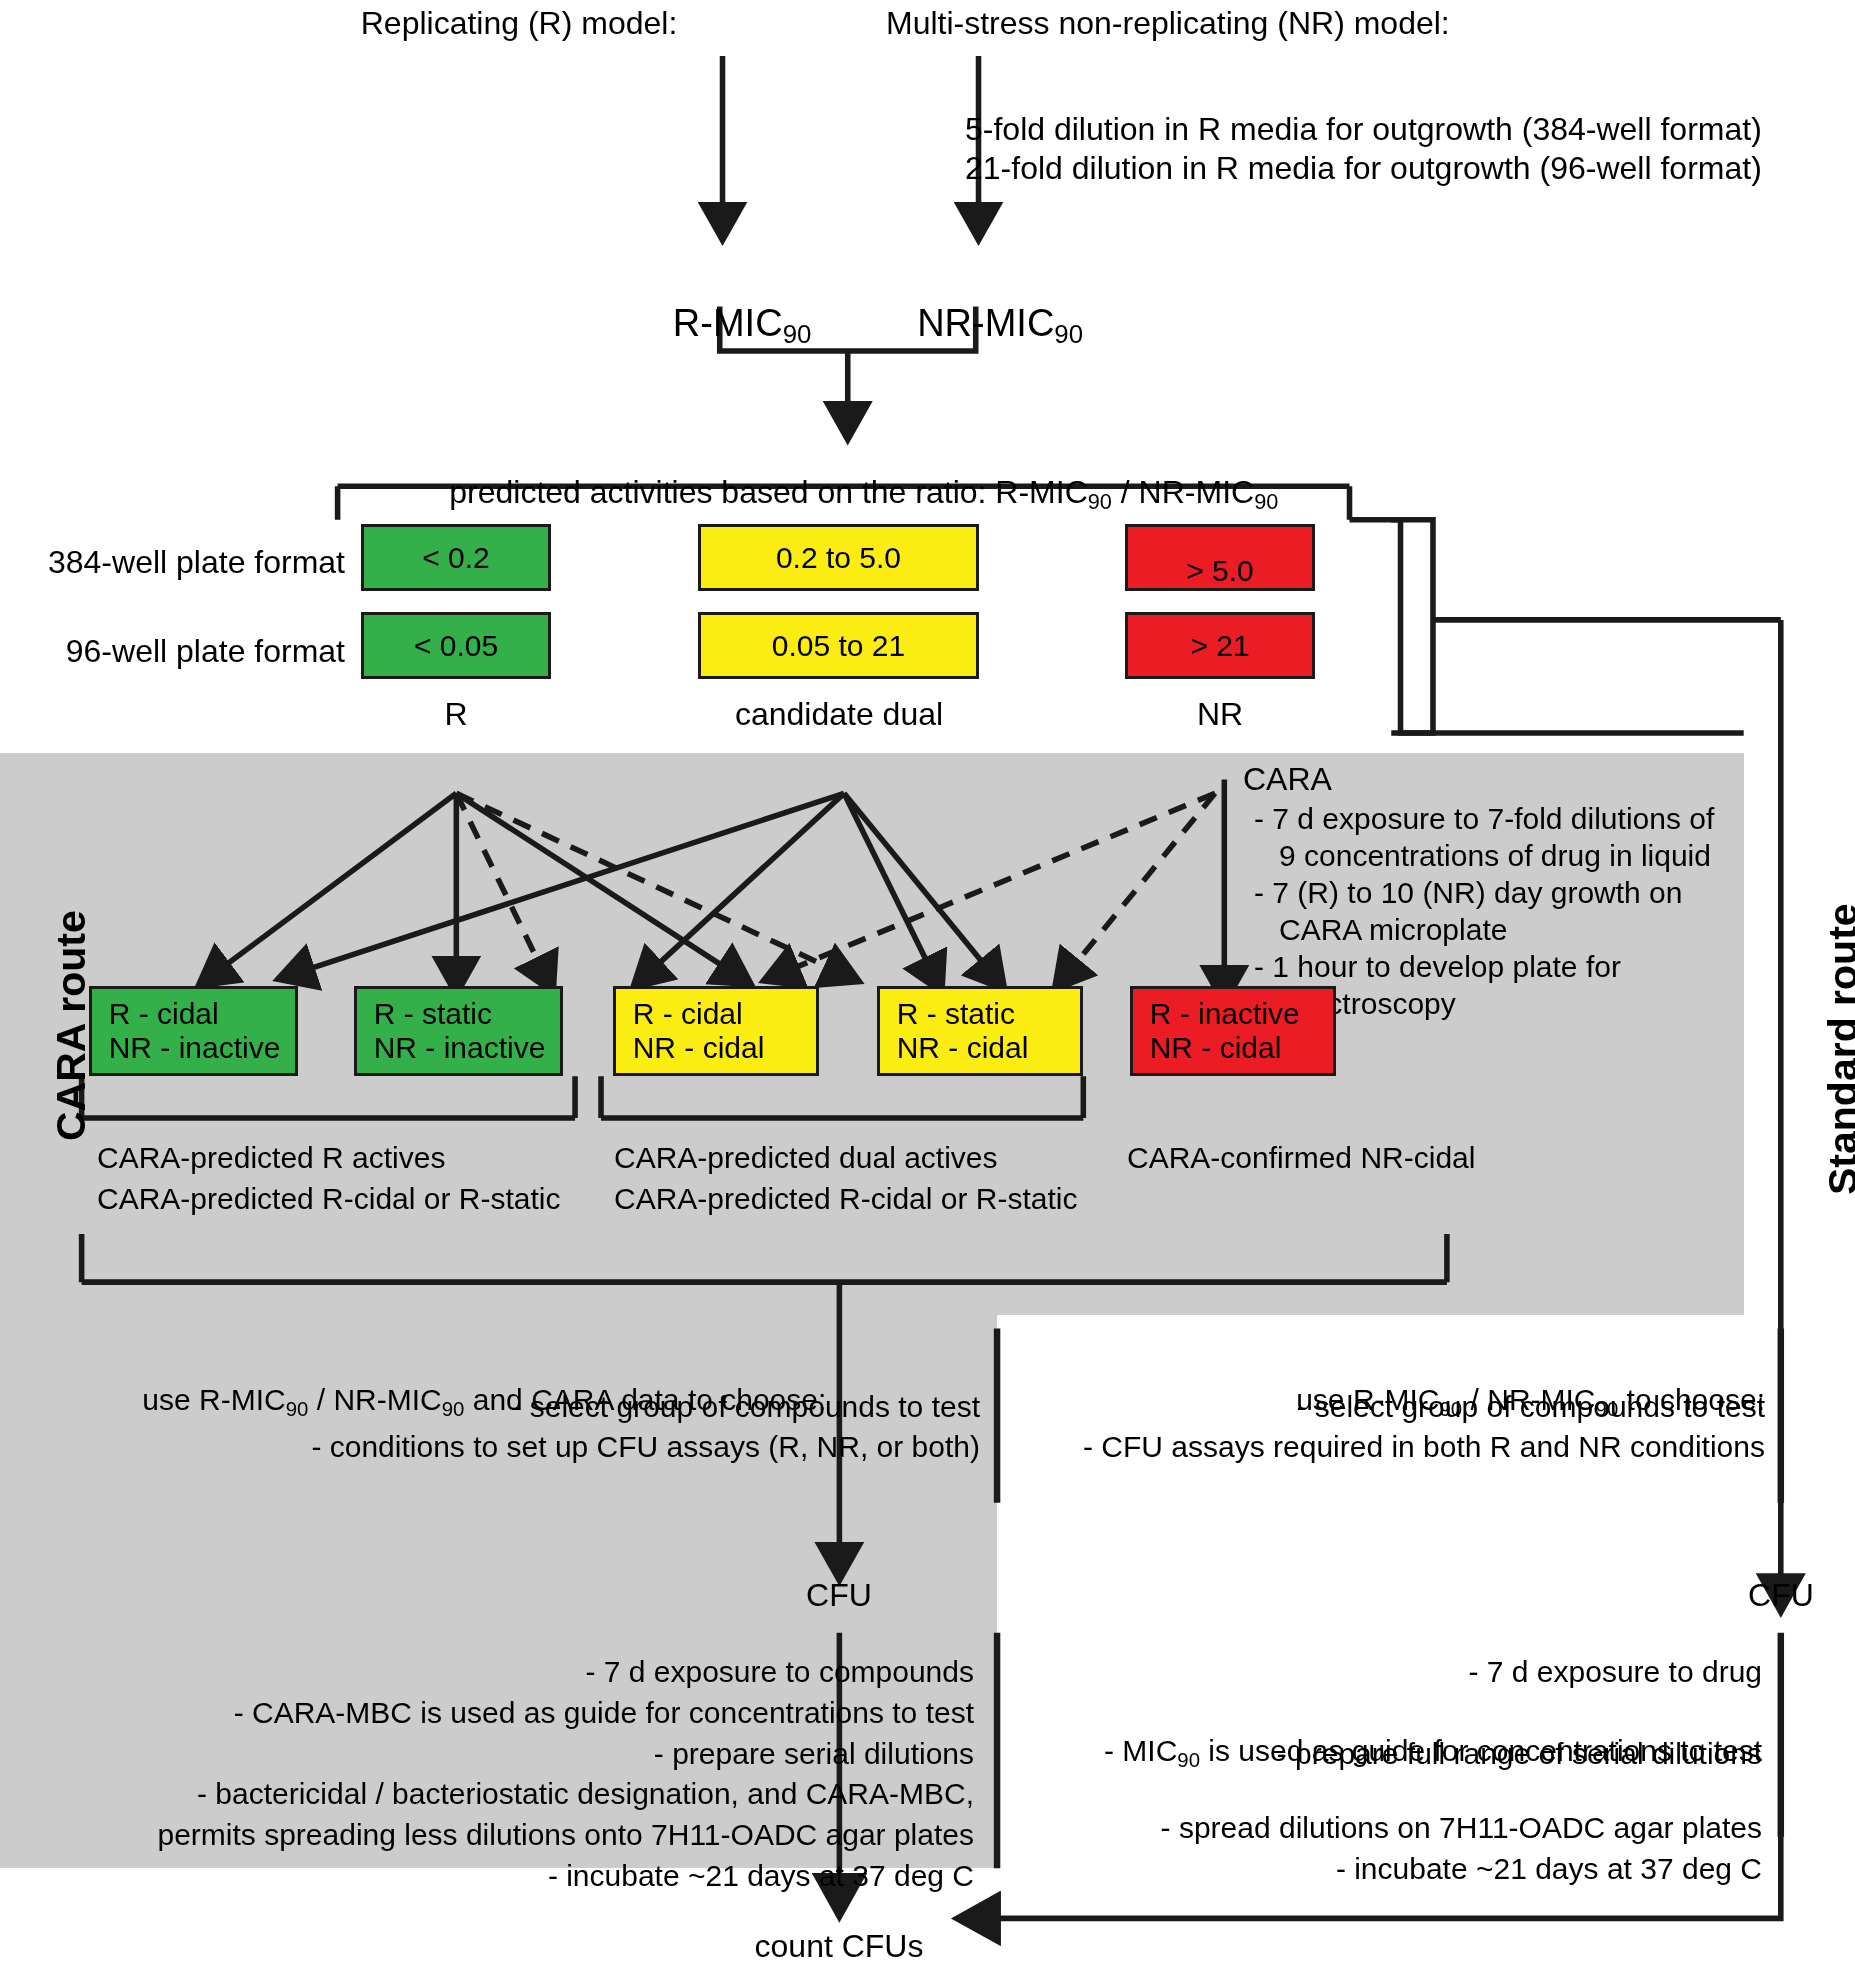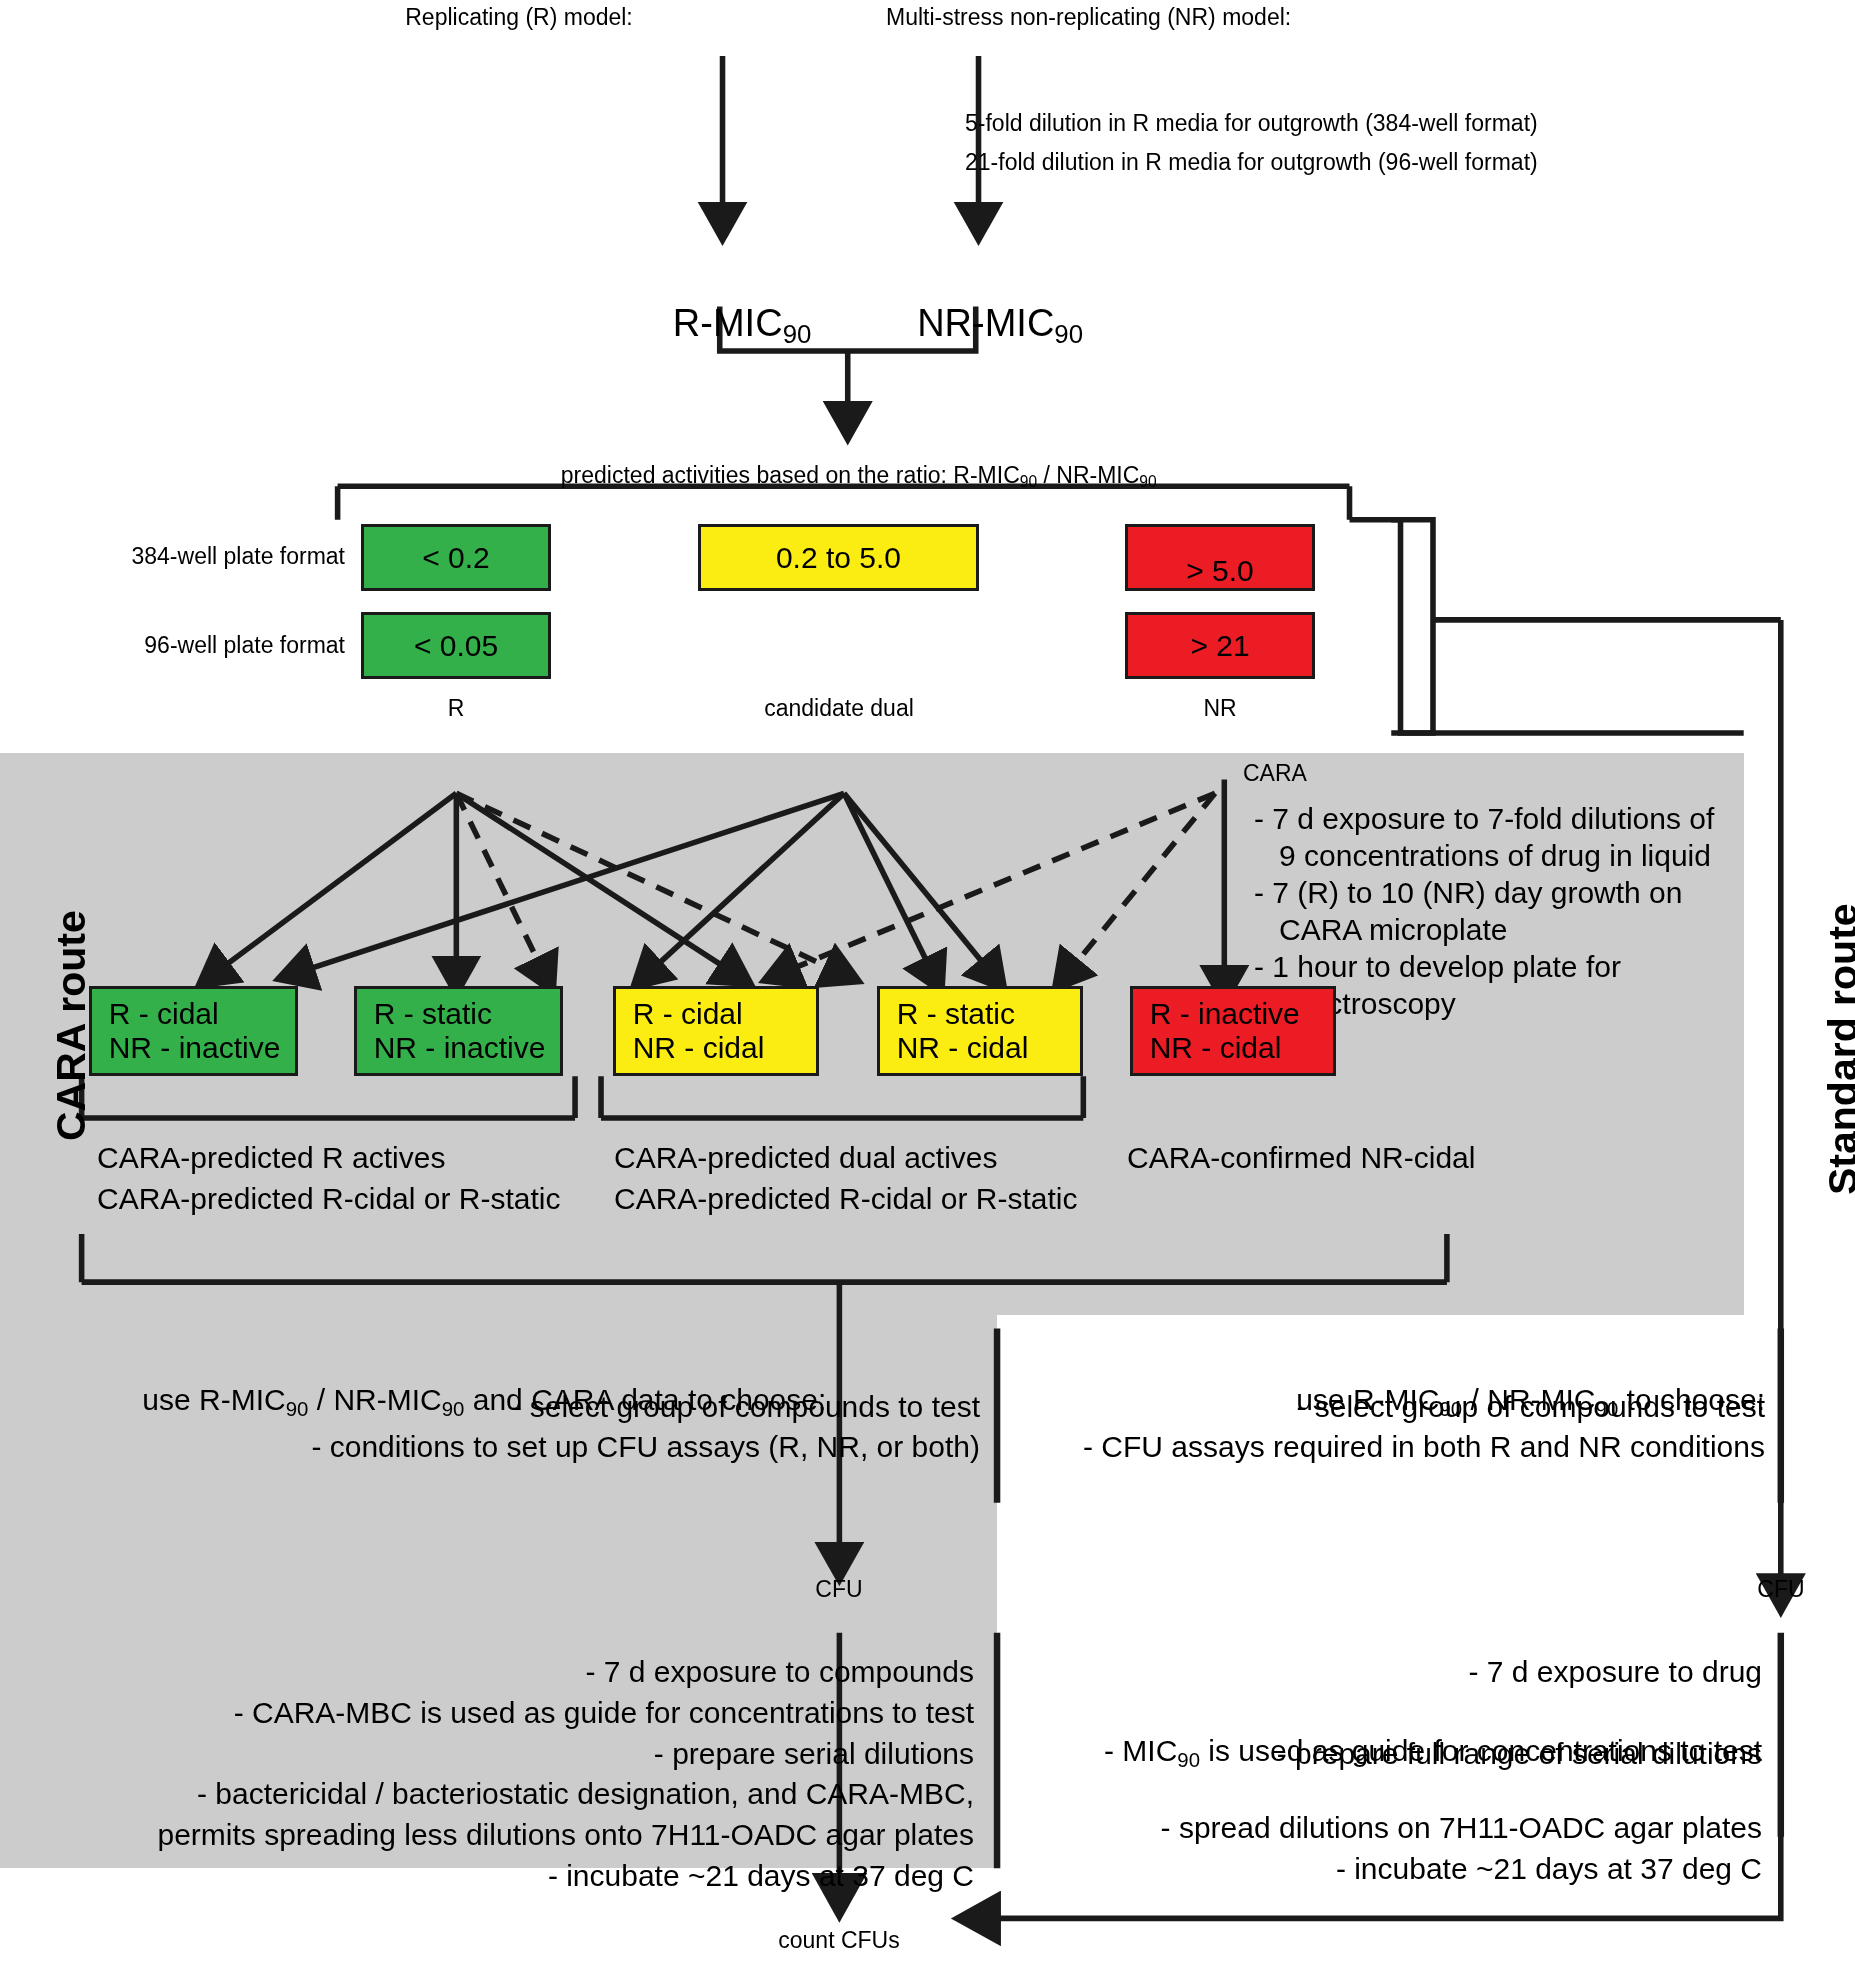--- a/index.html
+++ b/index.html
@@ -4,21 +4,21 @@
 <style>
   html,body{margin:0;padding:0;background:#fff;}
   body{width:1855px;height:1979px;position:relative;
        font-family:"Liberation Sans","DejaVu Sans",sans-serif;color:#000;}
   #stage{position:absolute;left:0;top:0;width:1855px;height:1979px;overflow:hidden;}
   svg#wires{position:absolute;left:0;top:0;width:1855px;height:1979px;}
   .t{position:absolute;white-space:pre;line-height:1.26;}
   .c{transform:translateX(-50%);}
   .r{transform:translateX(-100%);}
   .f32{font-size:30px;}
-  .f34{font-size:23px;}
+  .f34{font-size:32px;}
   .f36{font-size:38px;}
   .b{font-weight:normal;}
   .box{position:absolute;border:3.7px solid #1a1a1a;box-sizing:border-box;
        display:flex;align-items:center;justify-content:center;text-align:center;}
   .green{background:#33b04a;}
   .yellow{background:#fbec12;}
   .red{background:#ec1c24;}
   .gray-bg{position:absolute;background:#cccccc;}
   .vert{position:absolute;transform-origin:0 0;white-space:nowrap;}
 </style>
@@ -119,20 +119,23 @@
   <div class="box yellow f32 b" style="left:698px;top:524px;width:281px;height:67px;">
     <span>0.2 to 5.0</span>
   </div>
   <div class="box red f32 b" style="left:1125px;top:524px;width:190px;height:67px;align-items:flex-end;">
     <span>&gt; 5.0</span>
   </div>
 
   <div class="box green f32 b" style="left:361px;top:612px;width:190px;height:67px;">
     <span>&lt; 0.05</span>
   </div>
+  <div class="box yellow f32 b" style="left:698px;top:612px;width:281px;height:67px;">
+    <span>0.05 to 21</span>
+  </div>
   <div class="box red f32 b" style="left:1125px;top:612px;width:190px;height:67px;">
     <span>&gt; 21</span>
   </div>
 
   <div class="t f34 c" style="left:456px;top:694px;">R</div>
   <div class="t f34 c" style="left:839px;top:694px;">candidate dual</div>
   <div class="t f34 c" style="left:1220px;top:694px;">NR</div>
 
   <div class="vert f44 b" style="left:48px;top:1141px;transform:rotate(-90deg);font-size:41px;font-weight:bold;">CARA route</div>
   <div class="vert f44 b" style="left:1820px;top:1195px;transform:rotate(-90deg);font-size:41px;font-weight:bold;">Standard route</div>

